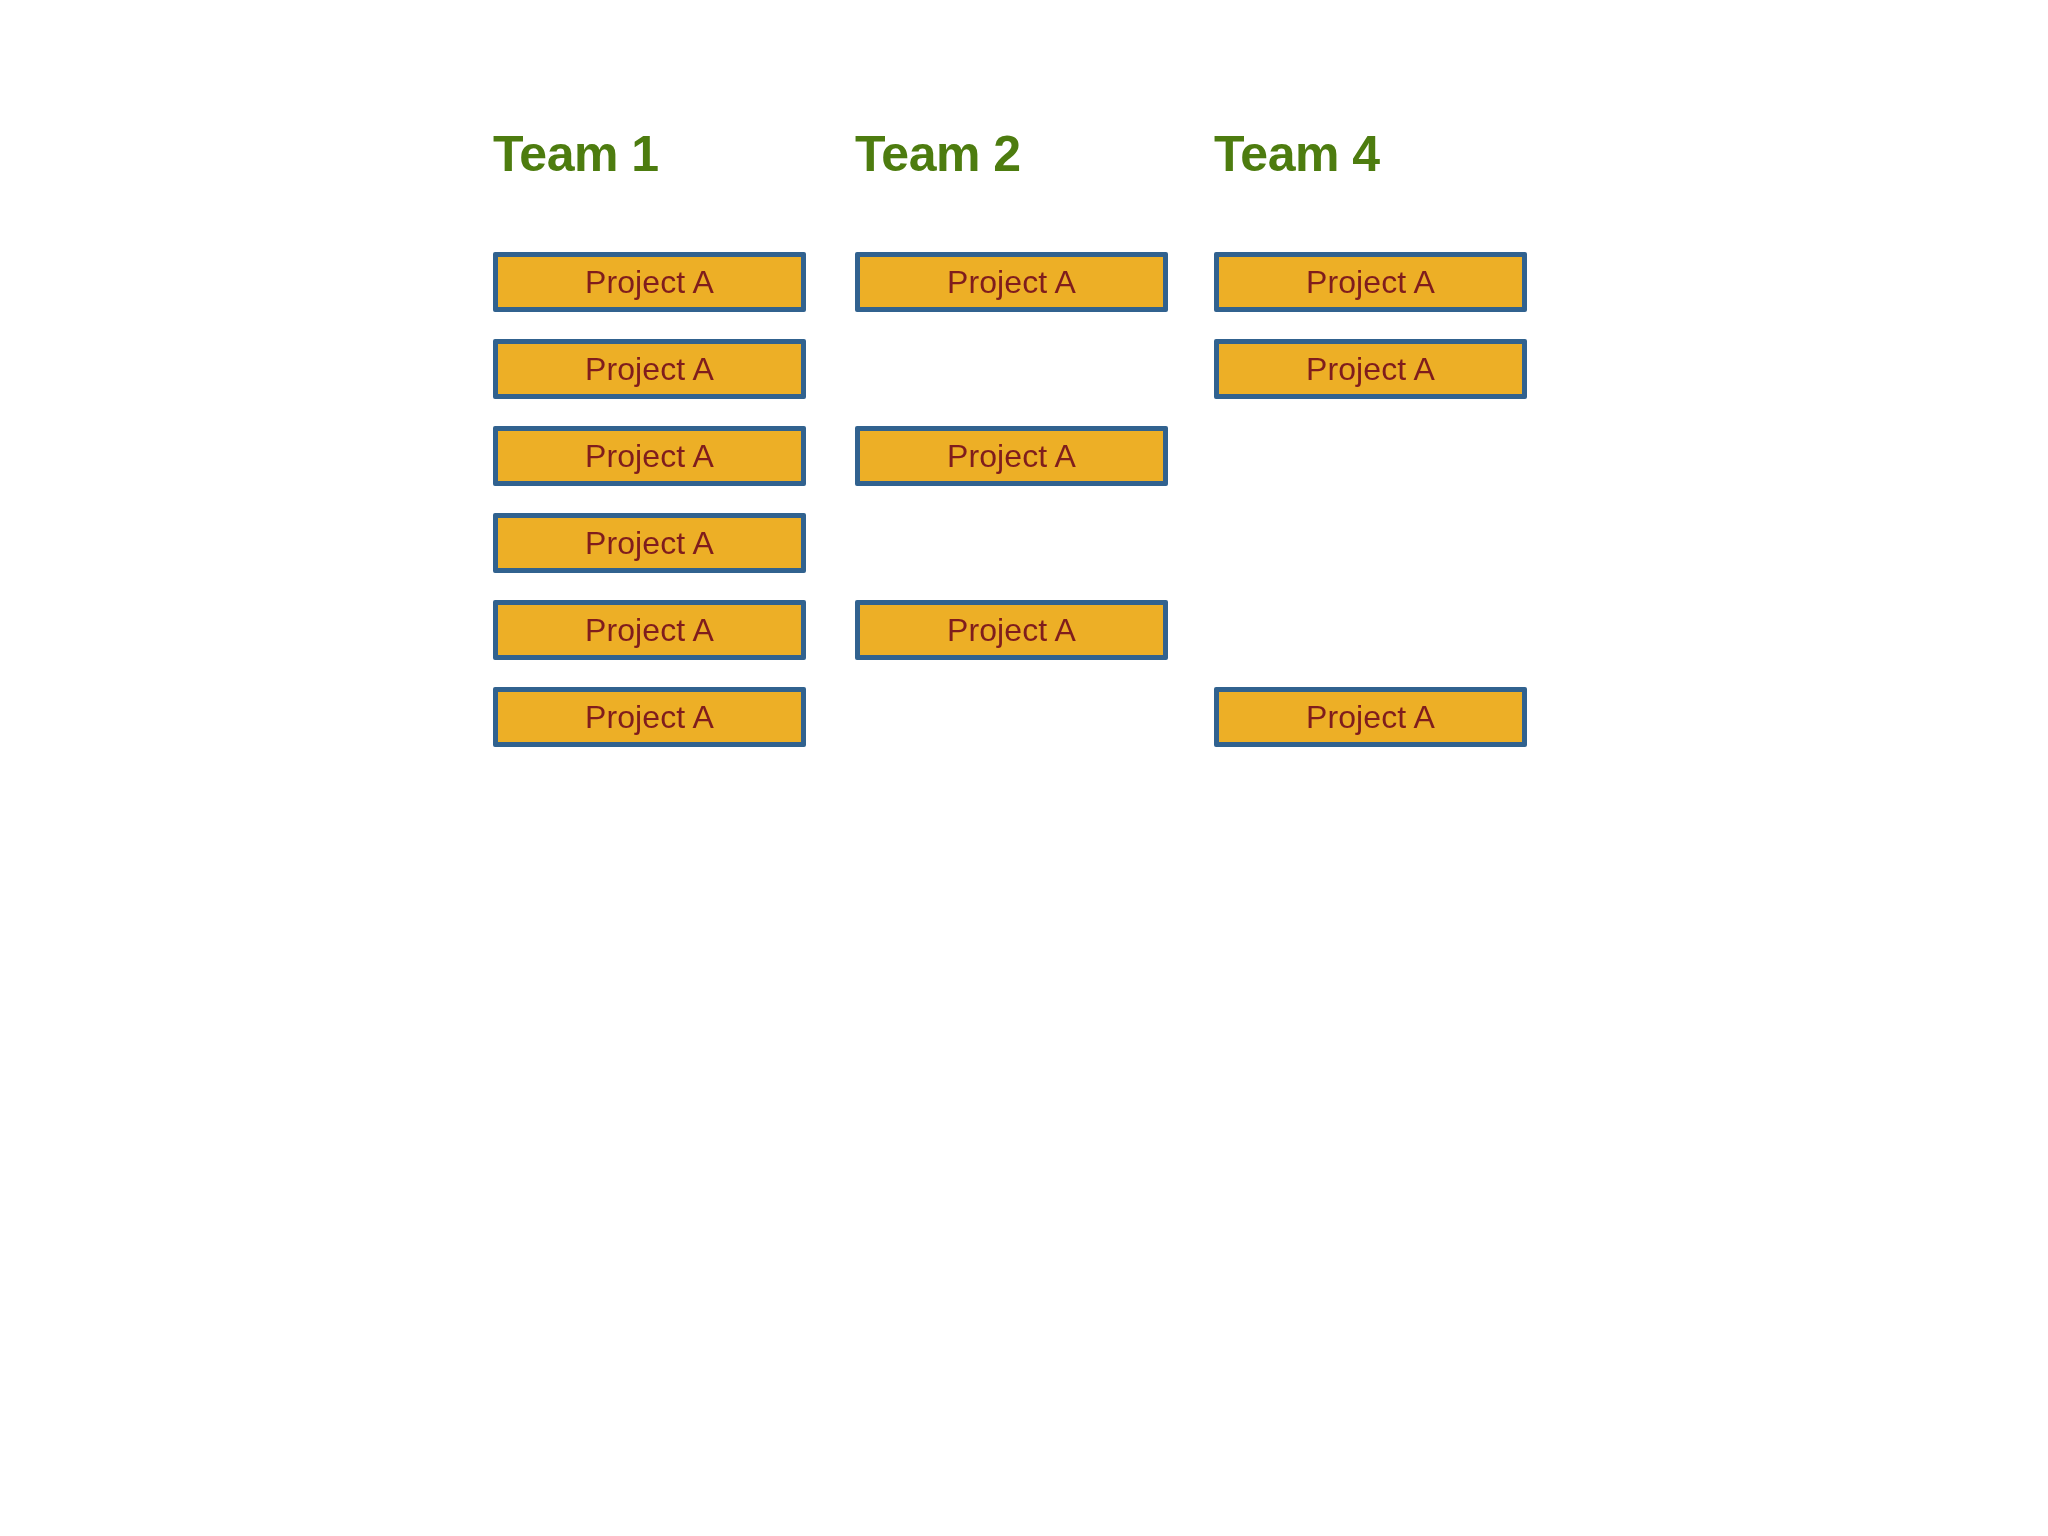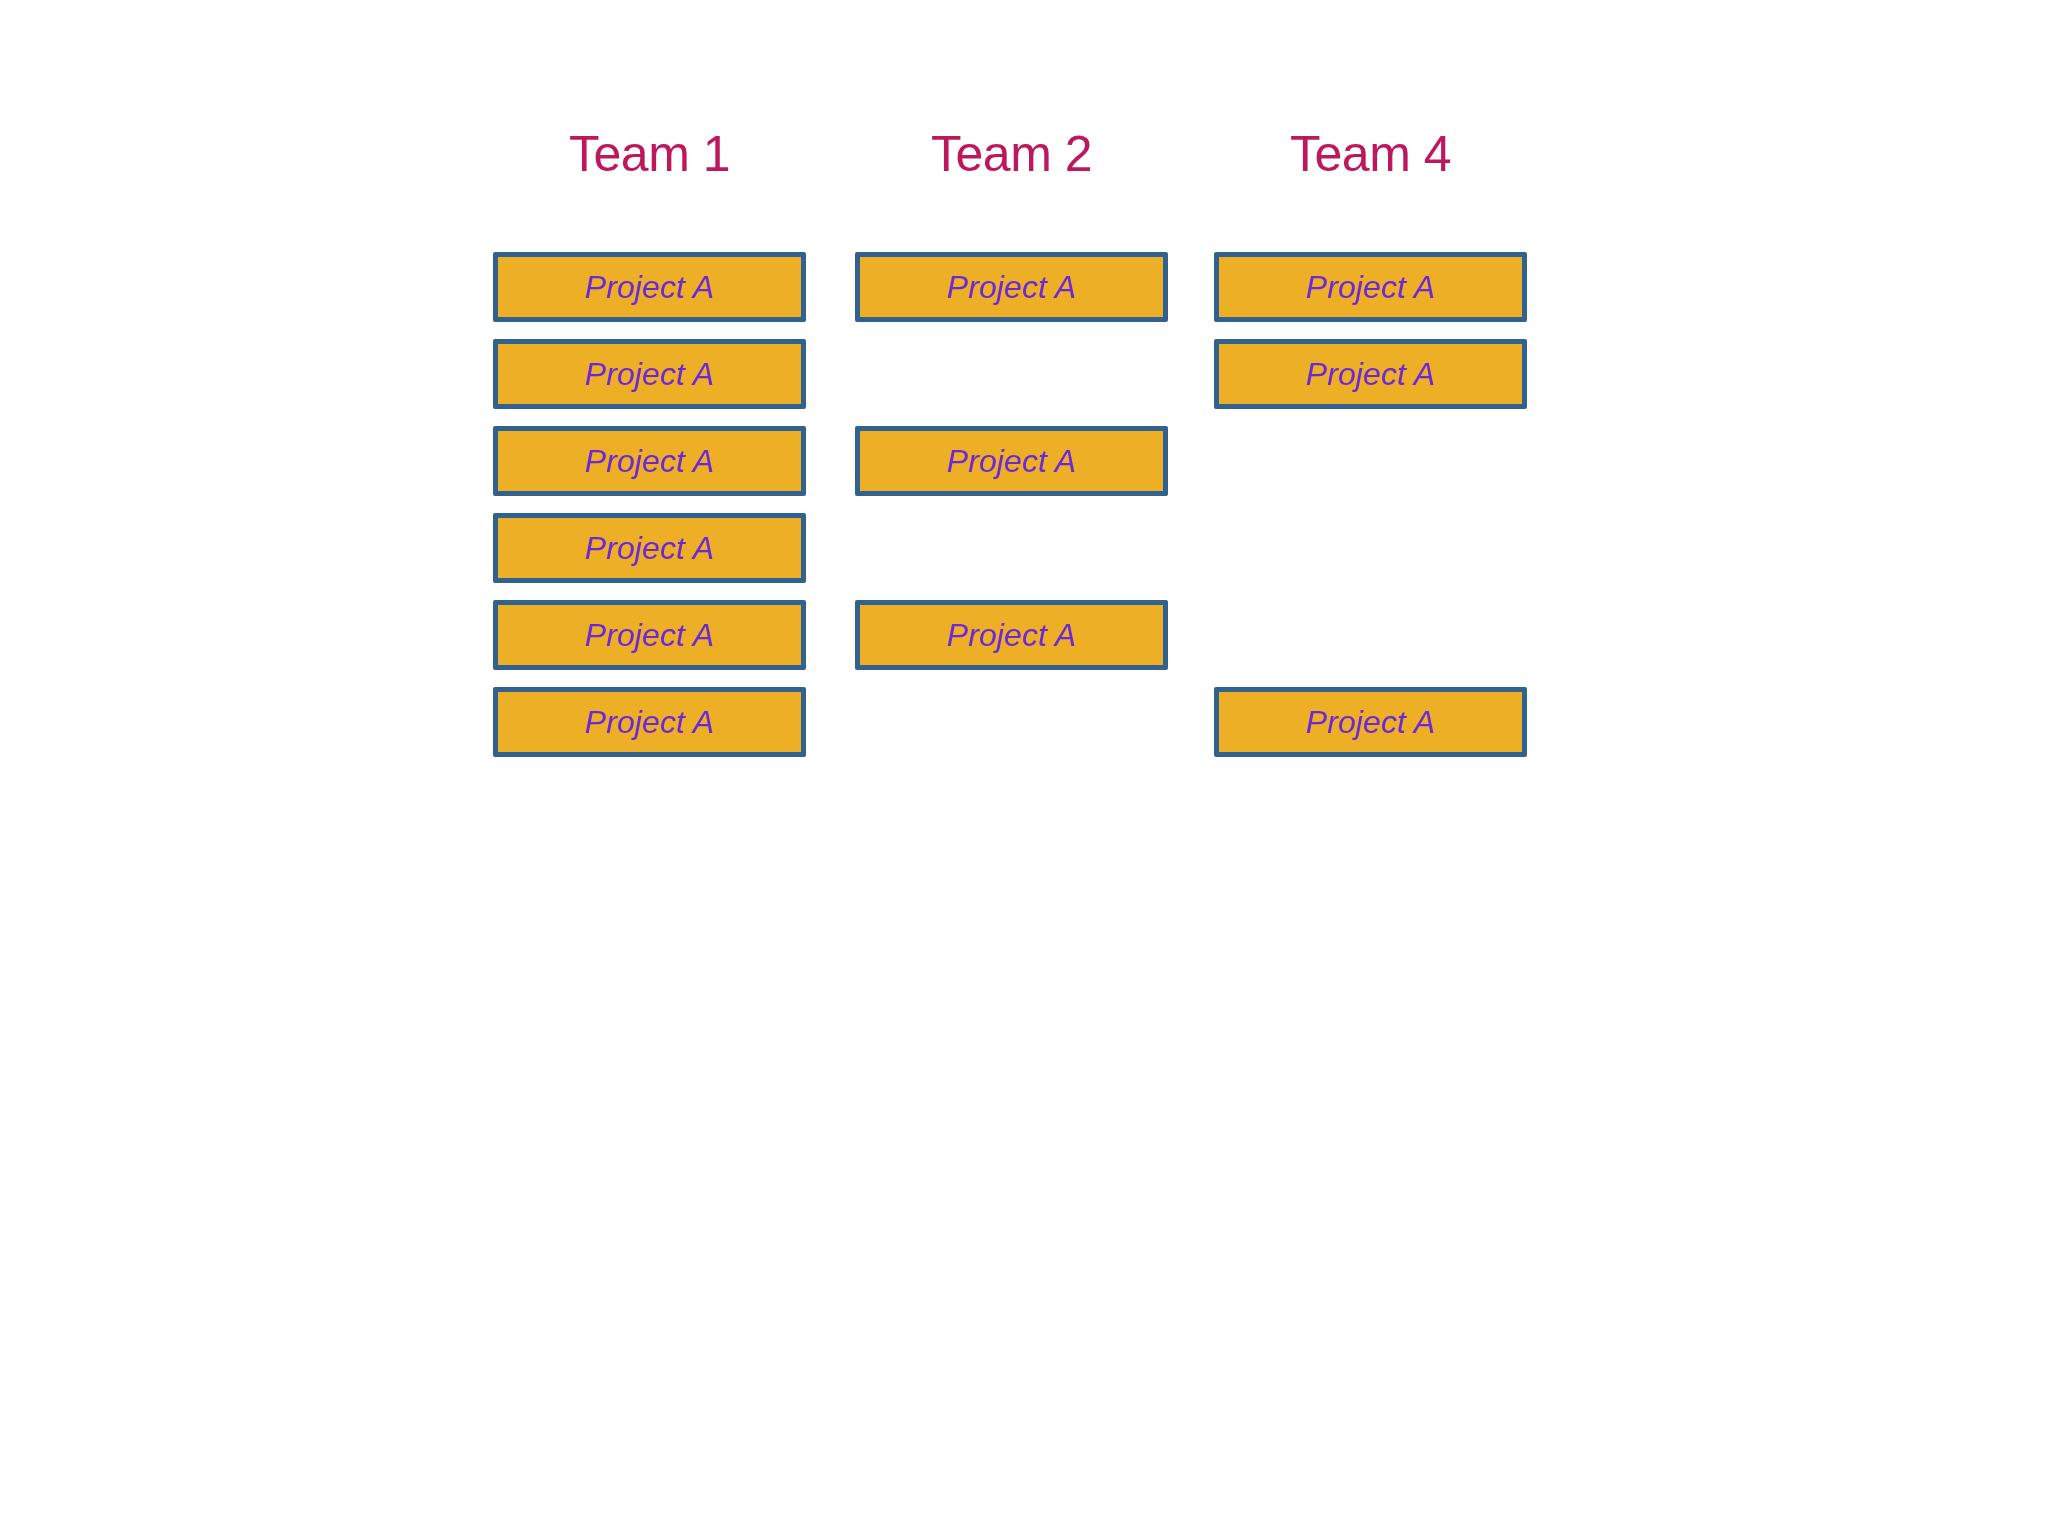--- a/index.html
+++ b/index.html
@@ -32,58 +32,57 @@
   .col-1 { left: 493px; }
   .col-2 { left: 855px; }
   .col-3 { left: 1214px; }
 
   
   .team-header {
     position: absolute;
     top: 128px;
     left: 0;
     width: 313px;
-    text-align: center;
+    text-align: left;
     font-size: 50px;
-    font-weight: normal;
+    font-weight: bold;
     line-height: 1.05;
     letter-spacing: -0.5px;
-    color: #be185d;
+    color: #4d7c0f;
     white-space: nowrap;
   }
 
   
   .slots {
     position: absolute;
     top: 252px;
     left: 0;
     width: 313px;
   }
   .slot {
     height: 58px;
     margin-bottom: 29px;
     box-sizing: border-box;
   }
 
   .project-box {
     width: 313px;
-    height: 70px;
+    height: 60px;
     box-sizing: border-box;
     background: #edaf26;
     border: 5px solid #31628f;
     border-radius: 2px;
     display: flex;
     align-items: center;
     justify-content: center;
-    color: #6d28d9;
+    color: #7f1d1d;
     font-size: 32px;
     line-height: 1;
     letter-spacing: 0.1px;
     white-space: nowrap;
-    font-style: italic;
   }
 </style>
 </head>
 <body>
 
 <div id="board">
 
   <div class="column col-1">
     <div class="team-header">Team 1</div>
     <div class="slots">

